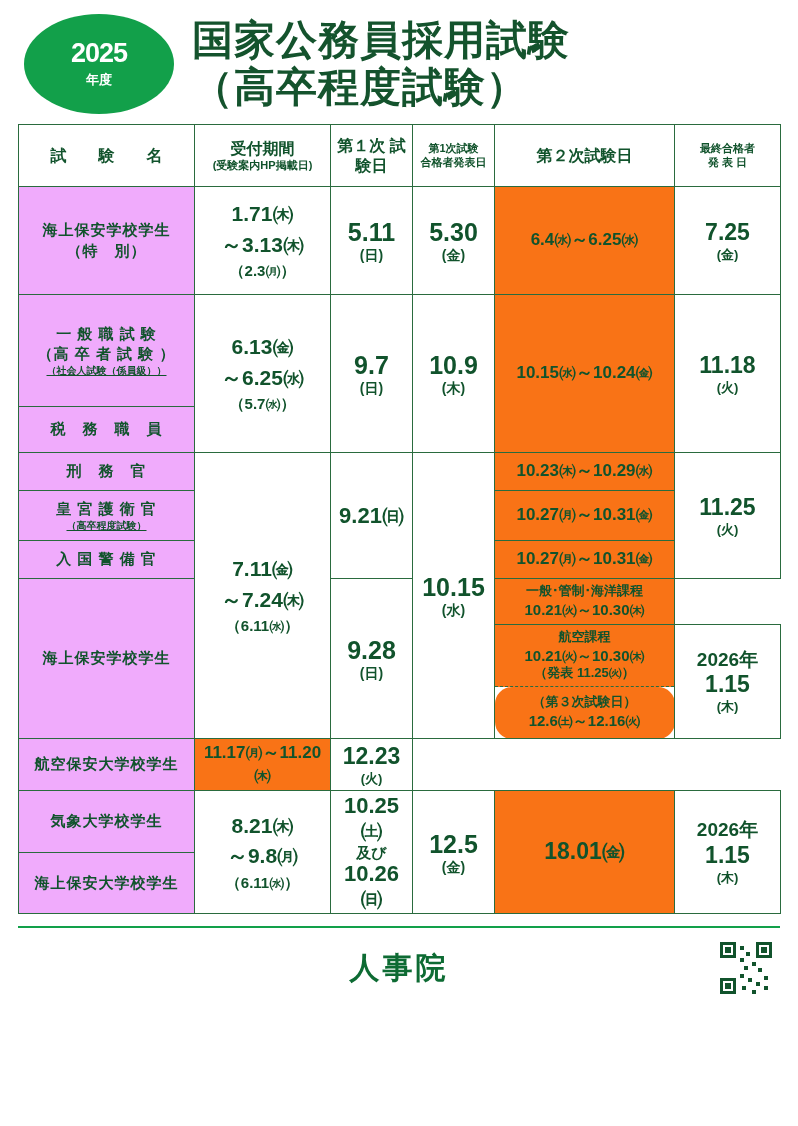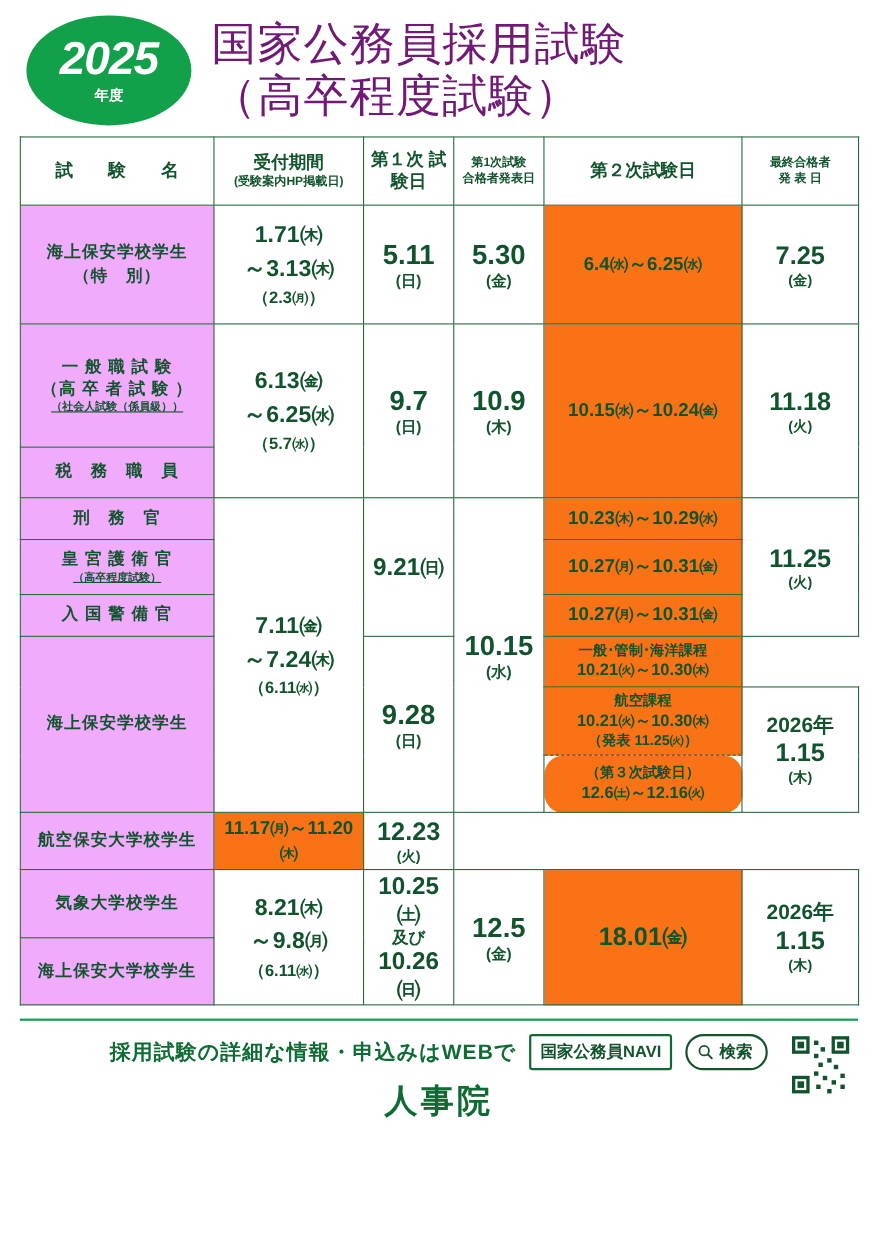--- a/index.html
+++ b/index.html
@@ -32,34 +32,33 @@
     background: #12a04a;
     color: #ffffff;
     display: flex;
     flex-direction: column;
     align-items: center;
     justify-content: center;
     flex: 0 0 auto;
     margin-right: 18px;
   }
   .year-badge .yr {
-    font-size: 42px;
-    font-weight: bold;
-    font-style: italic;
+    font-size: 27px;
+    font-weight: bold;
     line-height: 1;
     letter-spacing: -1px;
   }
   .year-badge .nendo {
     font-size: 13px;
     font-weight: bold;
     margin-top: 4px;
   }
   .title-block {
-    color: #701a75;
-    font-weight: normal;
+    color: #14532d;
+    font-weight: bold;
     line-height: 1.15;
   }
   .title-main { font-size: 41px; letter-spacing: 1px; }
   .title-sub  { font-size: 41px; letter-spacing: 1px; }
 
   
   table.sched {
     border-collapse: collapse;
     width: 762px;
     table-layout: fixed;
@@ -373,31 +372,20 @@
         </td>
       </tr>
       <tr style="height:44px">
         <td class="name-cell">海上保安大学校学生</td>
       </tr>
 
     </tbody>
   </table>
 
   <div class="footer">
-    <div class="footer-line1">
-      <span class="footer-text">採用試験の詳細な情報・申込みはWEBで</span>
-      <span class="navi-box">国家公務員NAVI</span>
-      <span class="search-pill">
-        <svg width="15" height="15" viewBox="0 0 16 16">
-          <circle cx="6.6" cy="6.6" r="4.6" fill="none" stroke="#11532c" stroke-width="1.7"></circle>
-          <line x1="10" y1="10" x2="14.5" y2="14.5" stroke="#11532c" stroke-width="1.9"></line>
-        </svg>
-        <span>検索</span>
-      </span>
-    </div>
     <div class="jinjiin">人事院</div>
 
     <div class="qr">
       <i style="left:0;top:0;width:16px;height:16px;"></i>
       <i style="left:3px;top:3px;width:10px;height:10px;background:#fff;"></i>
       <i style="left:5px;top:5px;width:6px;height:6px;"></i>
       <i style="right:0;top:0;width:16px;height:16px;"></i>
       <i style="right:3px;top:3px;width:10px;height:10px;background:#fff;"></i>
       <i style="right:5px;top:5px;width:6px;height:6px;"></i>
       <i style="left:0;bottom:0;width:16px;height:16px;"></i>

